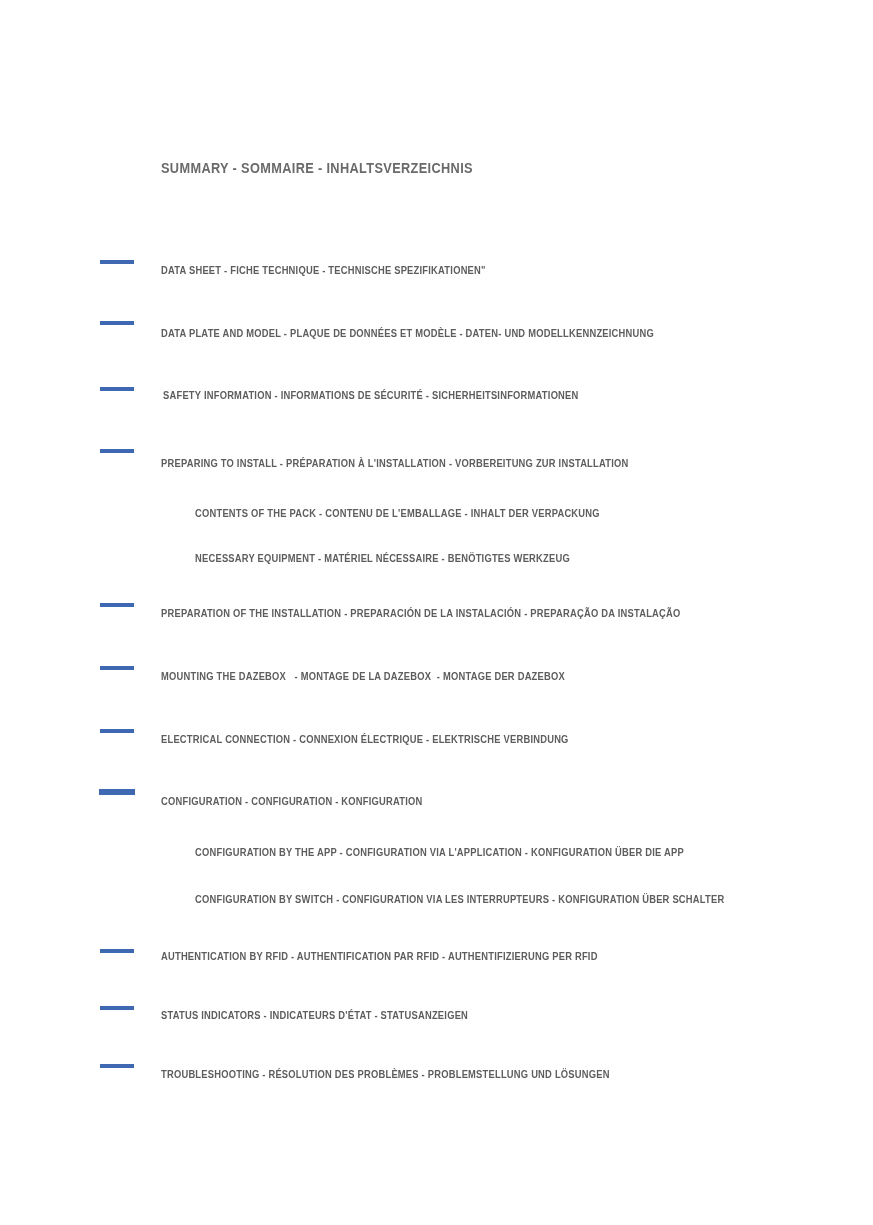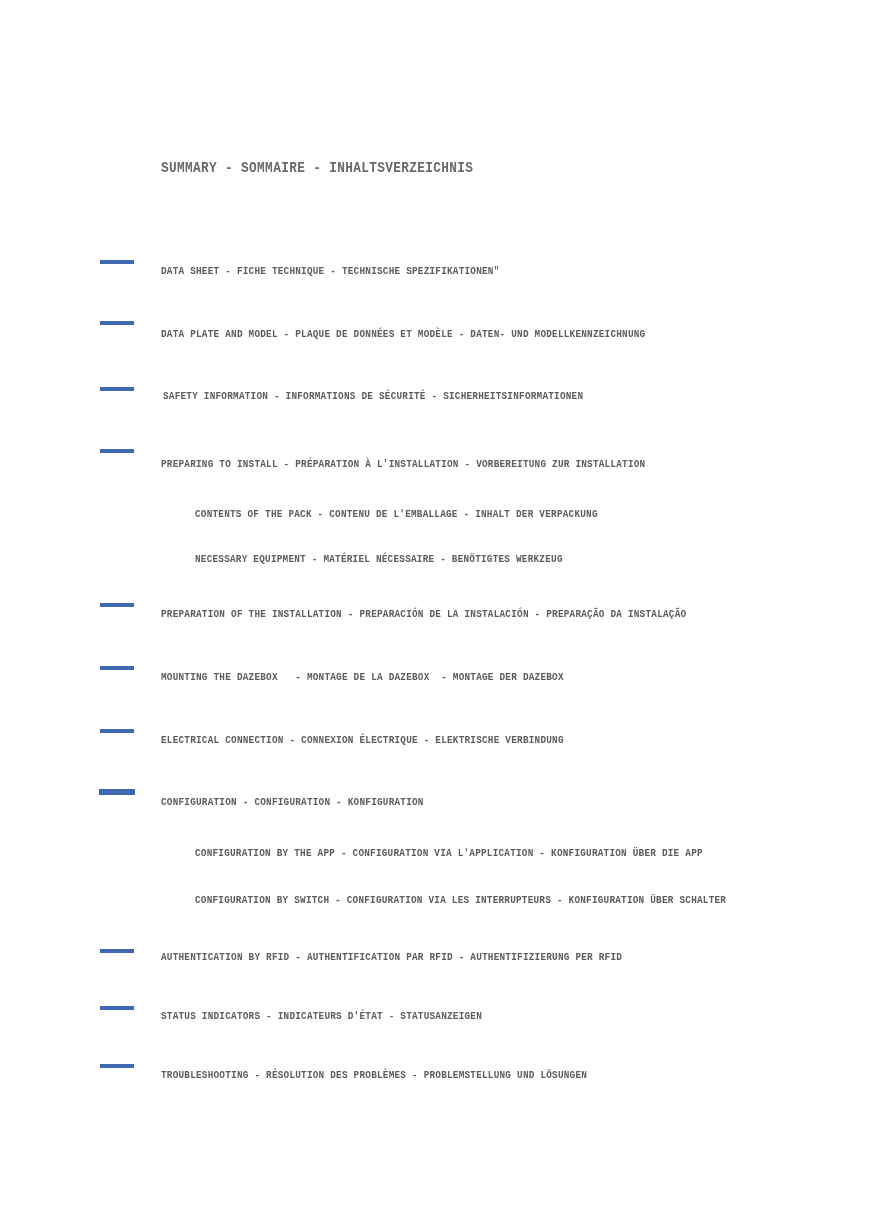--- a/index.html
+++ b/index.html
@@ -15,21 +15,20 @@
     font-family: "Liberation Sans", "DejaVu Sans", sans-serif;
     -webkit-font-smoothing: antialiased;
     overflow: hidden;
   }
 
   .page {
     position: relative;
     width: 873px;
     height: 1225px;
     box-sizing: border-box;
-    font-family: Liberation Mono, monospace;
   }
 
   
   .toc-title {
     position: absolute;
     left: 161px;
     top: 160px;
     font-size: 14.5px;
     font-weight: 700;
     letter-spacing: 0.4px;

